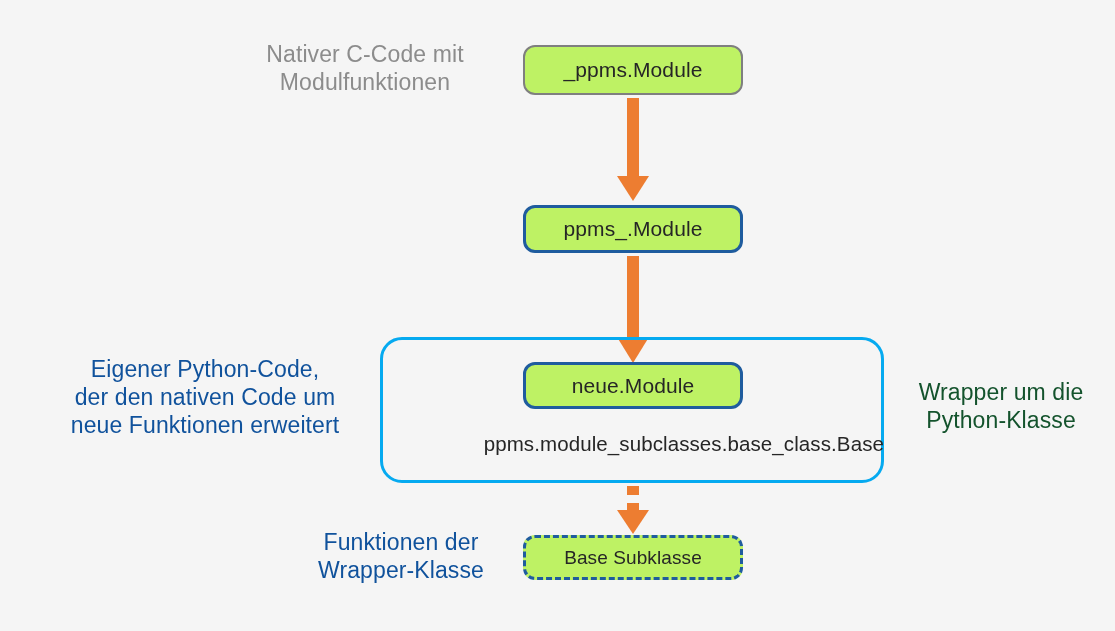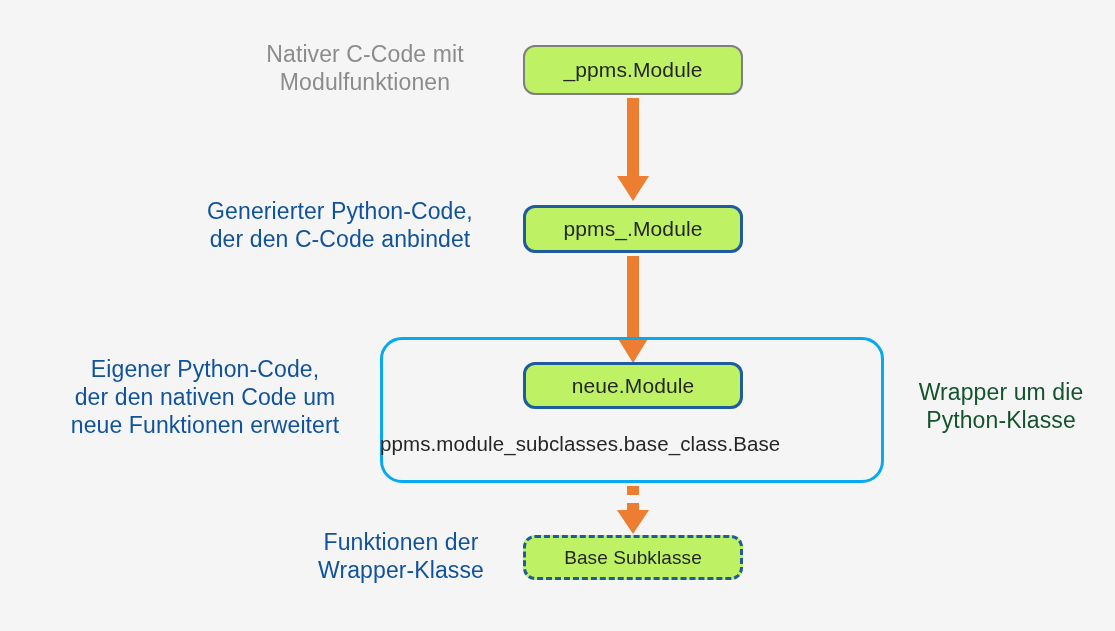--- a/index.html
+++ b/index.html
@@ -70,21 +70,21 @@
     position: absolute;
     box-sizing: border-box;
     border: 3px solid #06aaf0;
     border-radius: 22px;
     background: transparent;
   }
 
   
   .inner-text {
     position: absolute;
-    text-align: left;
+    text-align: right;
     color: #262626;
     font-size: 20.5px;
     letter-spacing: 0.1px;
     white-space: nowrap;
   }
 
   
   .arrow {
     position: absolute;
   }
@@ -105,22 +105,20 @@
     <span>_ppms.Module</span>
   </div>
 
   <div class="arrow" style="left:615px; top:98px; width:36px; height:105px;">
     <svg width="36" height="105" viewBox="0 0 36 105">
       <rect x="12" y="0" width="12" height="80" fill="#ed7d31"></rect>
       <polygon points="2,78 34,78 18,103" fill="#ed7d31"></polygon>
     </svg>
   </div>
 
-  <div class="label label-blue" style="left:165px; top:197px; width:350px;">Generierter Python-Code,
-der den C-Code anbindet</div>
 
   <div class="node node-blue" style="left:523px; top:205px; width:220px; height:48px;">
     <span>ppms_.Module</span>
   </div>
 
   <div class="arrow" style="left:615px; top:256px; width:36px; height:110px;">
     <svg width="36" height="110" viewBox="0 0 36 110">
       <rect x="12" y="0" width="12" height="83" fill="#ed7d31"></rect>
       <polygon points="2,81 34,81 18,107" fill="#ed7d31"></polygon>
     </svg>

